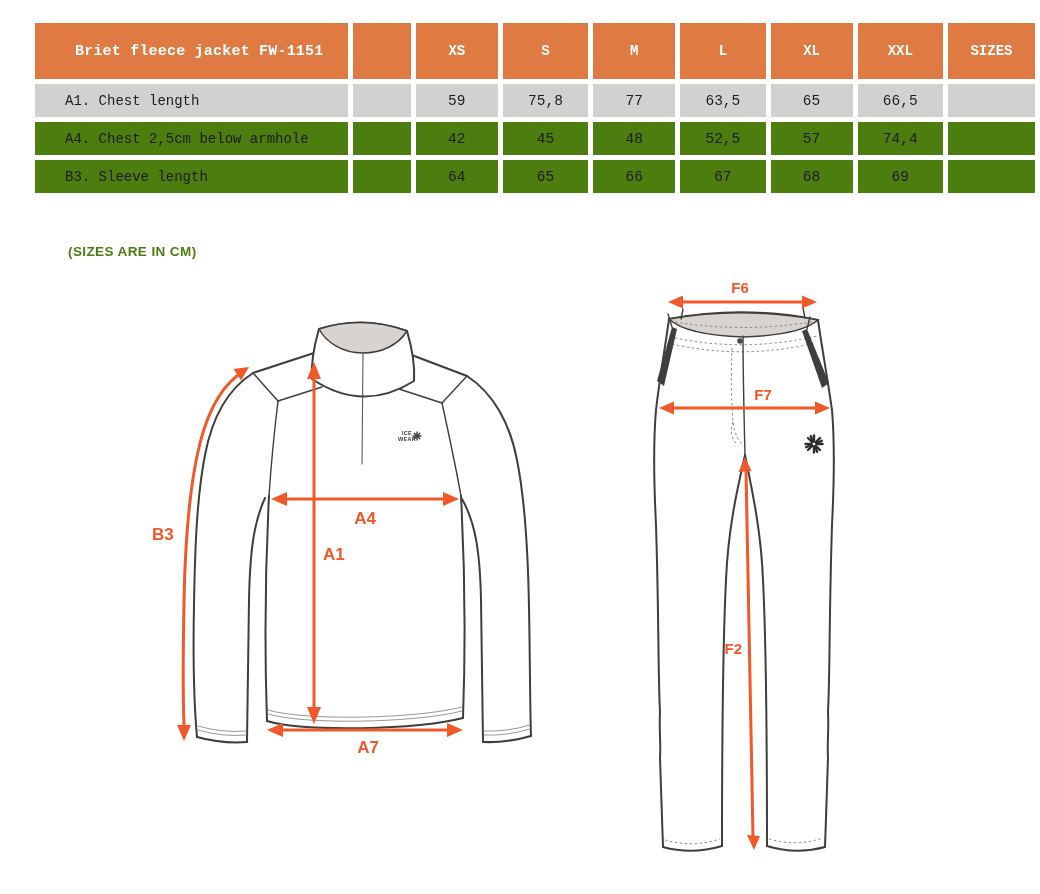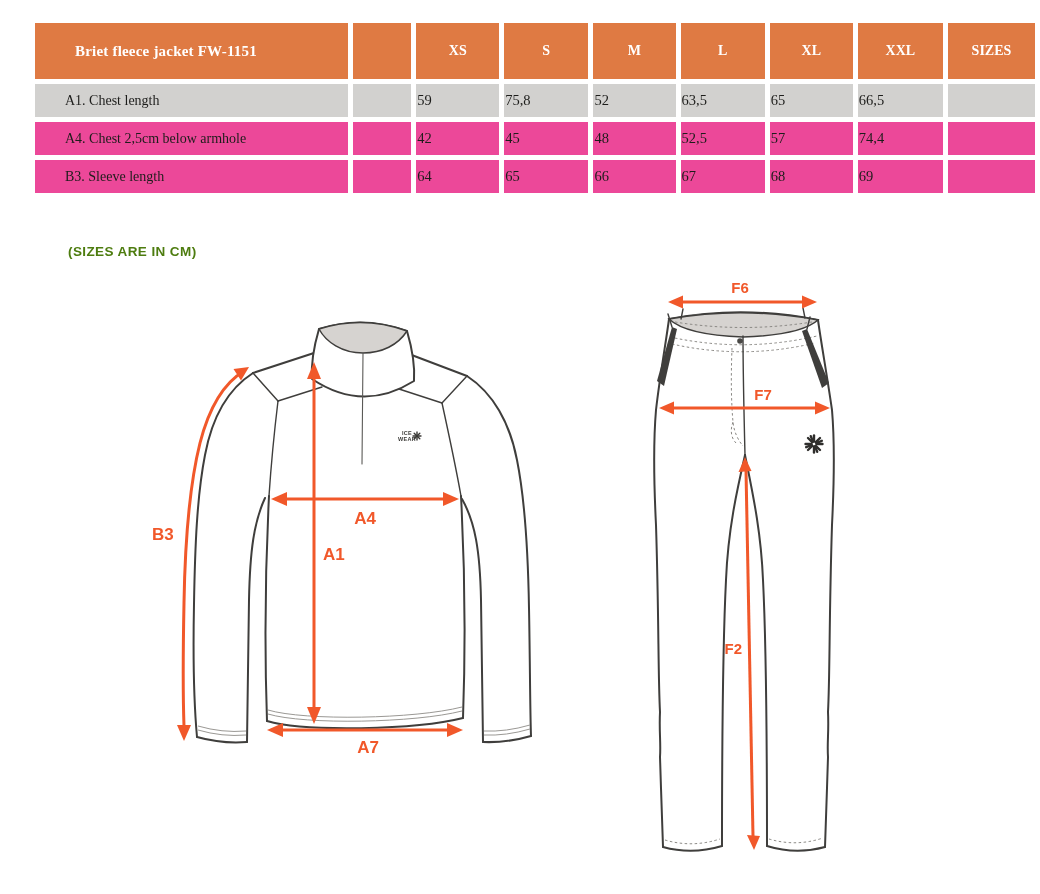--- a/index.html
+++ b/index.html
@@ -1,28 +1,28 @@
 <!DOCTYPE html>
 <html><head>
 <meta charset="utf-8">
 <style>
   html,body{margin:0;padding:0;background:#ffffff;}
   #stage{position:relative;width:1040px;height:894px;background:#ffffff;overflow:hidden;
          font-family:"Liberation Sans",sans-serif;}
 
   
   table.size-chart{position:absolute;left:30px;top:18px;border-collapse:separate;border-spacing:5px;}
-  table.size-chart th, table.size-chart td{font-family:Liberation Serif, serif;}
+  table.size-chart th, table.size-chart td{font-family:Liberation Mono, monospace;}
   th.hcell{background:#df7a43;color:#ffffff;height:54px;font-weight:bold;vertical-align:middle;}
   th.hcell.title{width:328px;text-align:left;padding-left:40px;font-size:15px;letter-spacing:.2px;}
   th.hcell.spacer{width:70px;}
   th.hcell.size{width:96px;font-size:14px;text-align:center;}
   tr.dark td{background:#d2d1cf;}
-  tr.light td{background:#ec4899;}
-  td.cell{height:31px;font-size:14.5px;color:#1d1d1b;vertical-align:middle;}
+  tr.light td{background:#4d7c0f;}
+  td.cell{height:31px;font-size:14.5px;color:#1d1d1b;text-align:center;vertical-align:middle;}
   td.cell.label{text-align:left;padding-left:30px;font-size:14px;}
 
   
   .units-note{position:absolute;left:68px;top:244px;font-size:13.5px;font-weight:600;
               letter-spacing:.4px;color:#4d7c0f;}
 
   
   svg{position:absolute;}
   .outline{fill:none;stroke:#3f3e3c;stroke-width:2;stroke-linecap:round;stroke-linejoin:round;}
   .seam{fill:none;stroke:#3f3e3c;stroke-width:1.4;stroke-linecap:round;}
@@ -53,21 +53,21 @@
       <th class="hcell size">L</th>
       <th class="hcell size">XL</th>
       <th class="hcell size">XXL</th>
       <th class="hcell size">SIZES</th>
     </tr>
     <tr class="dark">
       <td class="cell label">A1. Chest length</td>
       <td class="cell"></td>
       <td class="cell">59</td>
       <td class="cell">75,8</td>
-      <td class="cell">52</td>
+      <td class="cell">77</td>
       <td class="cell">63,5</td>
       <td class="cell">65</td>
       <td class="cell">66,5</td>
       <td class="cell"></td>
     </tr>
     <tr class="light">
       <td class="cell label">A4. Chest 2,5cm below armhole</td>
       <td class="cell"></td>
       <td class="cell">42</td>
       <td class="cell">45</td>

